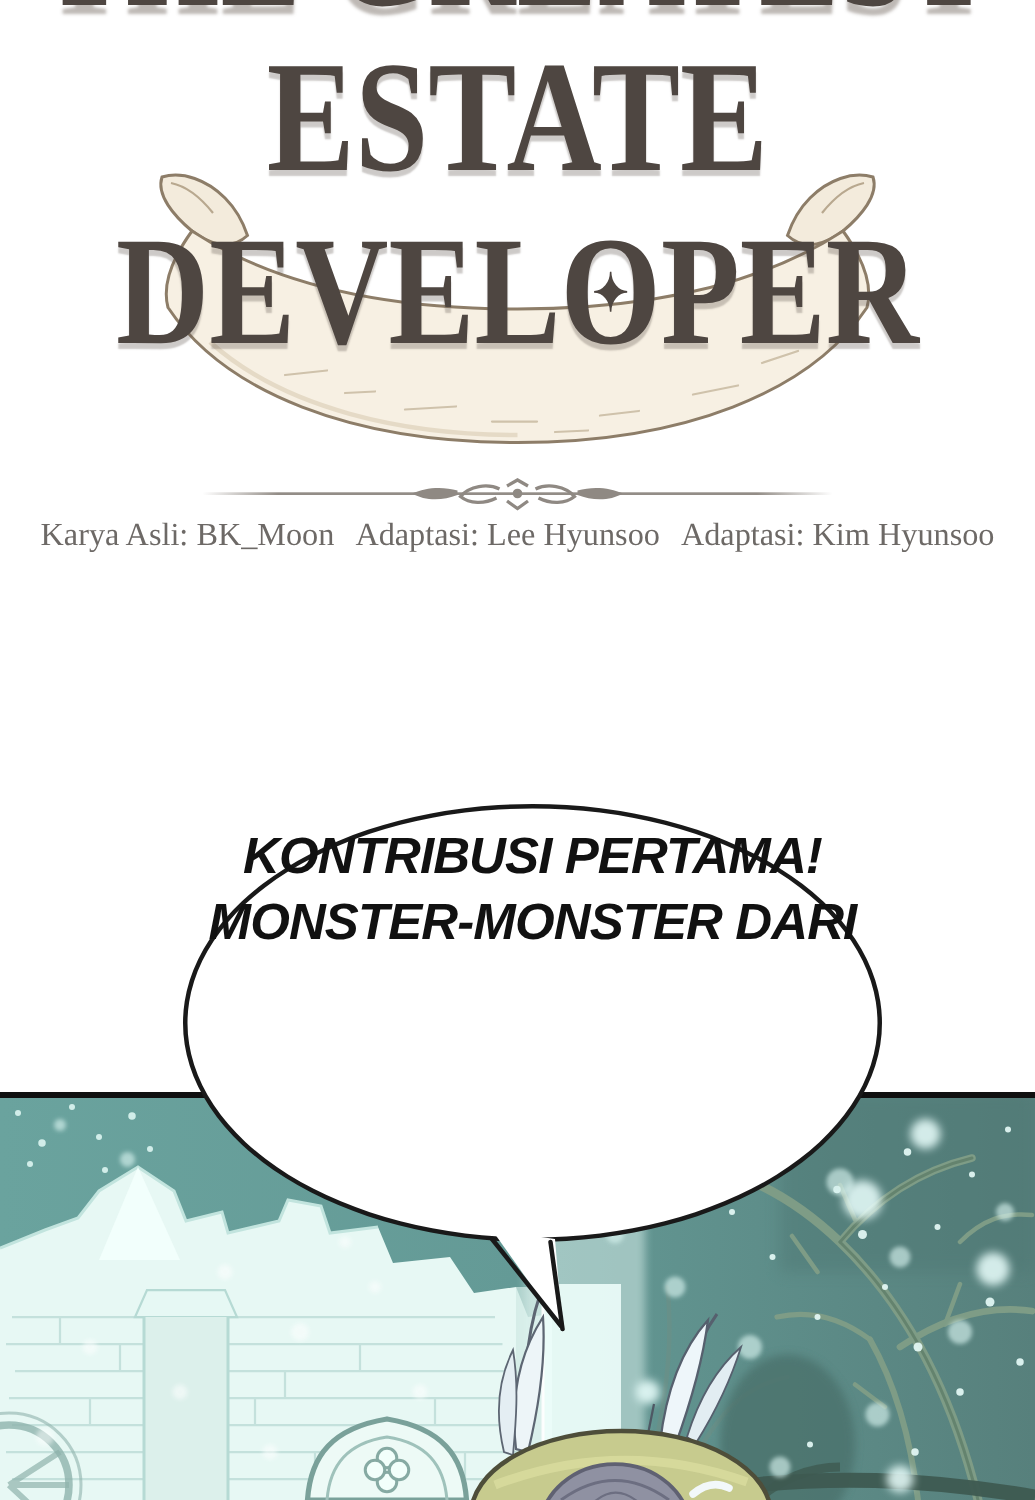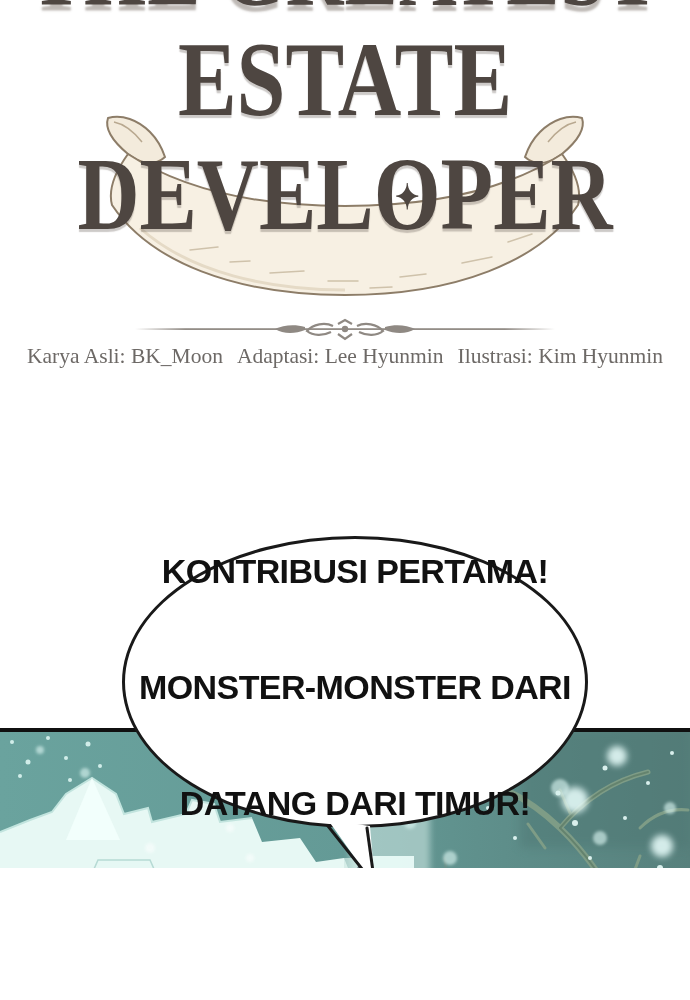--- a/index.html
+++ b/index.html
@@ -1,16 +1,16 @@
 <!DOCTYPE html>
 <html><head>
 <meta charset="utf-8">
 <style>
   html,body{margin:0;padding:0;background:#ffffff;}
-  .page{position:relative;width:690px;height:868px;background:#fff;overflow:hidden;
+  .page{position:relative;width:690px;height:1000px;background:#fff;overflow:hidden;
         font-family:"Liberation Serif", serif;}
   
   .t1-clip{position:absolute;top:0;left:0;width:690px;height:30px;overflow:hidden;}
   .t1{position:absolute;top:-62px;left:0;width:690px;text-align:center;
       font-size:80px;line-height:86px;font-weight:bold;color:#4e4641;
       letter-spacing:1px;transform:scaleY(1.2);transform-origin:50% 100%;
       text-shadow:0 5px 2px rgba(110,100,92,.45);white-space:nowrap;}
   .t2{position:absolute;top:30px;left:0;width:690px;height:100px;text-align:center;
       font-size:88px;line-height:100px;font-weight:bold;color:#4e4641;
       transform:scaleY(1.2);letter-spacing:0;
@@ -26,22 +26,22 @@
   .divider-svg{position:absolute;top:318px;left:135px;width:420px;height:24px;}
   .credits{position:absolute;top:341px;left:0;width:690px;text-align:center;
            font-size:21.5px;line-height:30px;color:#6d6966;white-space:nowrap;}
   .credits span{margin:0 7px;}
   
   .panel{position:absolute;top:728px;left:0;width:690px;height:272px;z-index:1;}
   .panel svg{display:block;}
   
   .bubble{position:absolute;left:122px;top:536px;width:466px;height:292px;
           background:#fff;border:3.5px solid #191919;border-radius:50%;z-index:5;
-          display:flex;flex-direction:column;justify-content:space-between;align-items:center;
-          padding-top:10px;box-sizing:border-box;}
+          display:flex;flex-direction:column;justify-content:flex-start;align-items:center;
+          padding-top:10px;box-sizing:border-box;font-style:italic;}
   .bubble-line{font-family:"Liberation Sans", sans-serif;font-weight:700;
                font-size:34px;line-height:44px;color:#111;letter-spacing:-0.6px;
                white-space:nowrap;}
   .tail-svg{position:absolute;left:300px;top:810px;width:120px;height:100px;z-index:6;}
 </style>
 </head>
 <body>
 
 <div class="page">
 
@@ -88,21 +88,21 @@
       <path d="M203,16 L210,21 L217,16"></path>
       <path d="M203,6 L210,2 L217,6"></path>
     </g>
     <g fill="#8f8983">
       <circle cx="210" cy="11" r="3.2"></circle>
       <path d="M170,12 C160,16 148,16 140,11 C148,7 160,6 170,9 Z"></path>
       <path d="M250,12 C260,16 272,16 280,11 C272,7 260,6 250,9 Z"></path>
     </g>
   </svg>
 
-  <div class="credits"><span>Karya Asli: BK_Moon</span><span>Adaptasi: Lee Hyunmin</span><span>Ilustrasi: Kim Hyunmin</span></div>
+  <div class="credits"><span>Karya Asli: BK_Moon</span><span>Adaptasi: Lee Hyunsoo</span><span>Adaptasi: Kim Hyunsoo</span></div>
 
   <div class="panel">
     <svg width="690" height="272" viewBox="0 0 690 272">
       <defs>
         <linearGradient id="sky" x1="0" y1="0" x2="1" y2="0">
           <stop offset="0" stop-color="#6aa39e"></stop>
           <stop offset="0.5" stop-color="#649a96"></stop>
           <stop offset="1" stop-color="#57807c"></stop>
         </linearGradient>
         <filter id="b1">
@@ -283,21 +283,20 @@
         <path d="M462,268 Q474,258 486,264" fill="none" stroke="#f2f8fa" stroke-width="5" stroke-linecap="round"></path>
       </g>
 
       <rect x="0" y="0" width="690" height="4" fill="#101010"></rect>
     </svg>
   </div>
 
   <div class="bubble">
     <div class="bubble-line">KONTRIBUSI PERTAMA!</div>
     <div class="bubble-line">MONSTER-MONSTER DARI</div>
-    <div class="bubble-line">DATANG DARI TIMUR!</div>
   </div>
   <svg class="tail-svg" viewBox="0 0 120 100">
     <polygon points="28,10 70,16 75,76" fill="#ffffff"></polygon>
     <path d="M28,16 L74,74" stroke="#191919" stroke-width="3" stroke-linecap="round" fill="none"></path>
     <path d="M67,18 L75,76" stroke="#191919" stroke-width="3" stroke-linecap="round" fill="none"></path>
   </svg>
 
 </div>
 
 </body></html>

